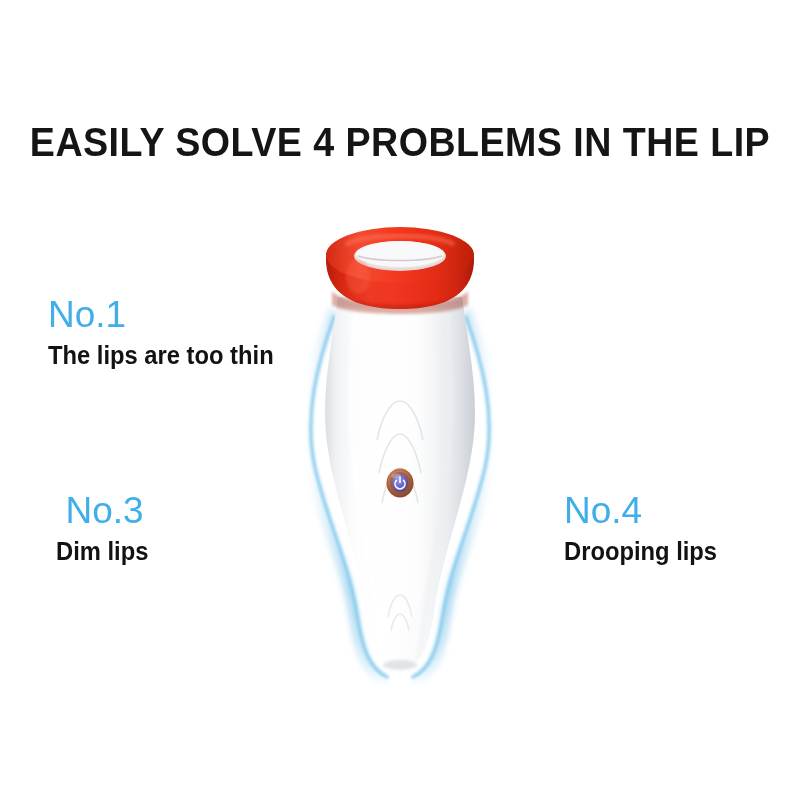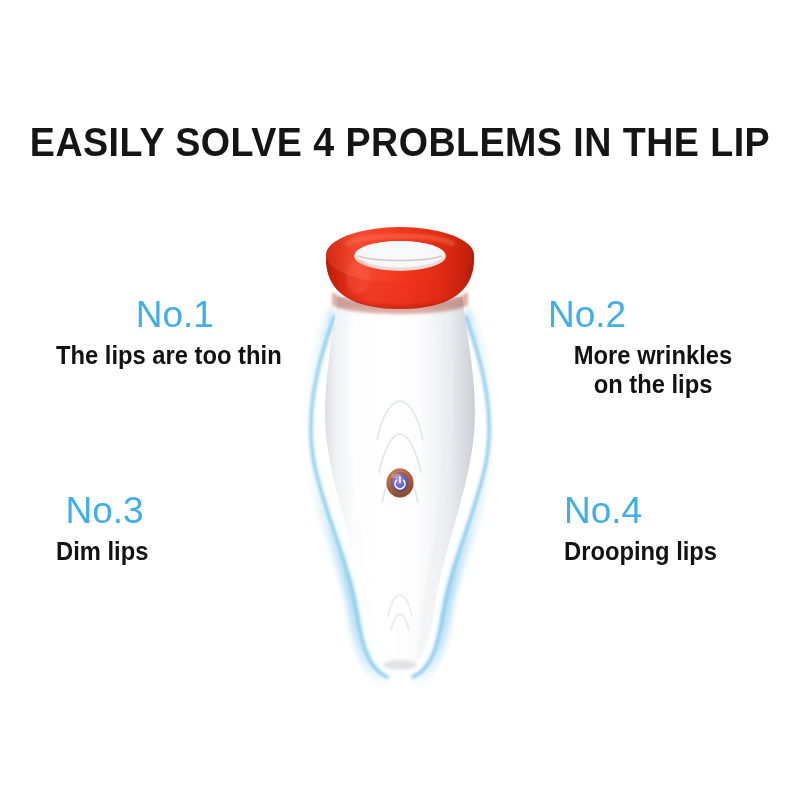--- a/index.html
+++ b/index.html
@@ -55,21 +55,21 @@
   .callout .desc {
     margin-top: 6px;
     font-family: "Liberation Sans Narrow", "Liberation Sans", sans-serif;
     font-weight: bold;
     font-size: 25px;
     line-height: 1.18;
     color: #121212;
     transform: scaleX(0.95);
   }
 
-  #callout-1 { left: 56px;  top: 296px; text-align: center; transform-origin: left top; }
+  #callout-1 { left: 48px;  top: 296px; text-align: left; transform-origin: left top; }
   #callout-1 .desc { transform-origin: left center; }
 
   #callout-2 { left: 548px; top: 296px; text-align: left; width: 210px; }
   #callout-2 .desc { text-align: center; transform-origin: center center; }
 
   #callout-3 { left: 56px;  top: 492px; text-align: center; }
   #callout-3 .desc { transform-origin: left center; }
 
   #callout-4 { left: 564px; top: 492px; text-align: left; }
   #callout-4 .desc { transform-origin: left center; }
@@ -267,24 +267,20 @@
         <path d="M 82 66 C 96 84, 204 84, 218 66 L 218 80 C 200 92, 100 92, 82 80 Z" fill="#9C1804" opacity="0.35" filter="url(#softBlur2)"></path>
       </g>
     </svg>
   </div>
 
   <div class="callout" id="callout-1">
     <div class="no">No.1</div>
     <div class="desc">The lips are too thin</div>
   </div>
 
-  <div class="callout" id="callout-2">
-    <div class="no">No.2</div>
-    <div class="desc">More wrinkles<br>on the lips</div>
-  </div>
 
   <div class="callout" id="callout-3">
     <div class="no">No.3</div>
     <div class="desc">Dim lips</div>
   </div>
 
   <div class="callout" id="callout-4">
     <div class="no">No.4</div>
     <div class="desc">Drooping lips</div>
   </div>

